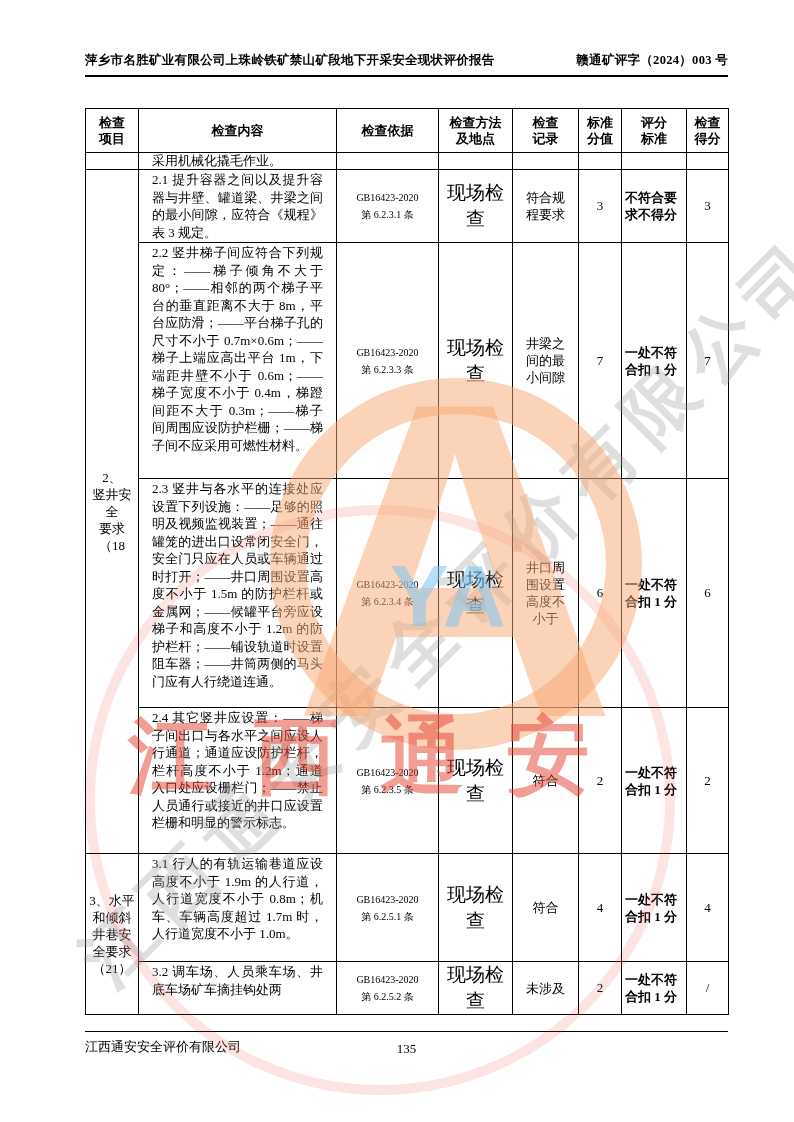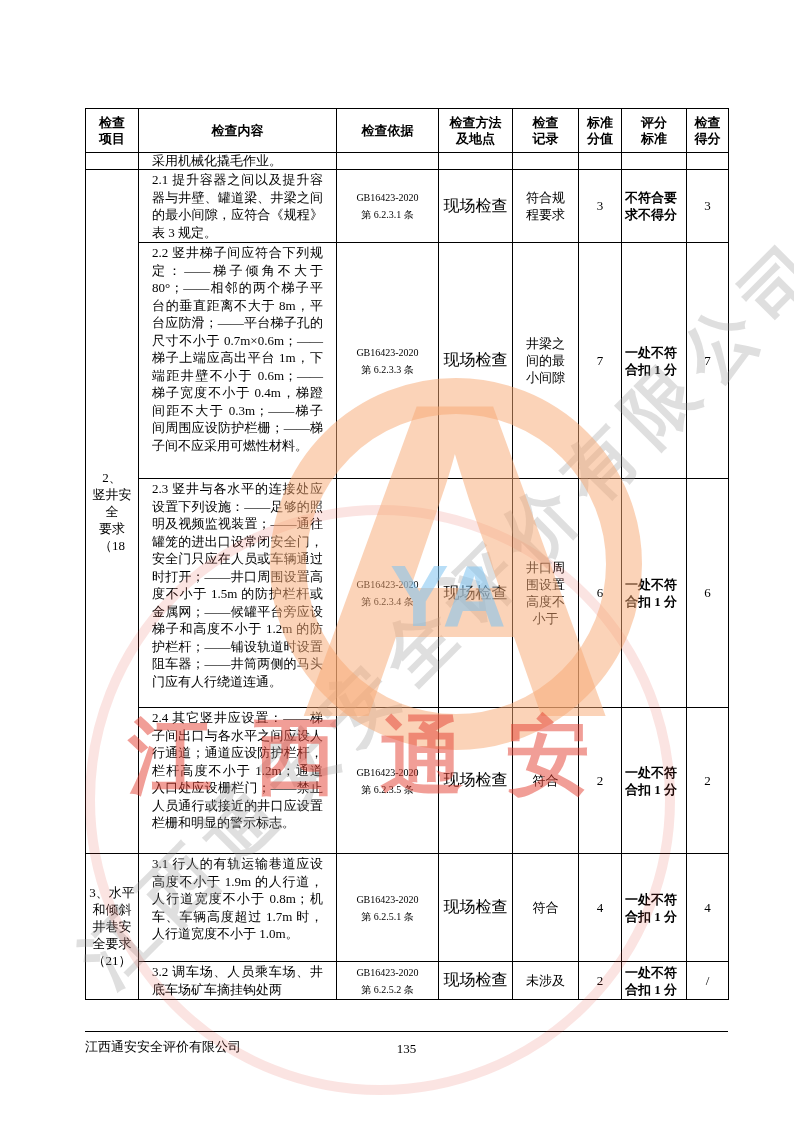--- a/index.html
+++ b/index.html
@@ -33,21 +33,21 @@
   }
   td.c-content{
     text-align:justify;vertical-align:top;
     font-size:13px;line-height:17.5px;padding:1px 13px;
   }
   td.c-content.carry{line-height:15px;padding-top:0;padding-bottom:0;}
   td.c-basis{
     text-align:center;vertical-align:middle;white-space:pre-line;
     font-size:10px;line-height:17px;padding:0 1px;
   }
-  td.c-method{text-align:center;vertical-align:middle;font-size:16px;padding:0 1px;}
+  td.c-method{text-align:center;vertical-align:middle;font-size:19px;padding:0 1px;}
   td.c-record{text-align:center;vertical-align:middle;font-size:13px;line-height:17px;padding:1px 8px;}
   td.c-std,td.c-score{text-align:center;vertical-align:middle;font-size:13px;padding:0;}
   td.c-crit{text-align:left;vertical-align:middle;font-size:13px;line-height:17px;padding:1px 3px;font-weight:bold;}
   
   .doc-footer-rule{position:absolute;left:85px;top:1031px;width:643px;border-top:1.5px solid #000;}
   .doc-footer{position:absolute;left:85px;top:1038px;width:643px;font-size:13px;}
   .doc-footer .company{position:absolute;left:0;top:0;}
   .doc-footer .pageno{position:absolute;left:0;top:3px;width:100%;text-align:center;font-size:13px;}
   
   .wm{position:absolute;pointer-events:none;}
@@ -80,20 +80,24 @@
     left:128px;top:700px;font-size:84px;font-weight:bold;letter-spacing:42px;
     color:rgba(228,62,48,0.50);white-space:nowrap;
     font-family:"Liberation Serif","DejaVu Serif",serif;
   }
 </style>
 </head>
 <body>
 
 <div class="page">
 
+  <div class="doc-header">
+    <span>萍乡市名胜矿业有限公司上珠岭铁矿禁山矿段地下开采安全现状评价报告</span>
+    <span>赣通矿评字（2024）003 号</span>
+  </div>
 
   <table class="insp">
     <colgroup>
       <col style="width:53px">
         <col style="width:198px">
         <col style="width:102px">
         <col style="width:74px">
       <col style="width:66px">
         <col style="width:43px">
         <col style="width:65px">

